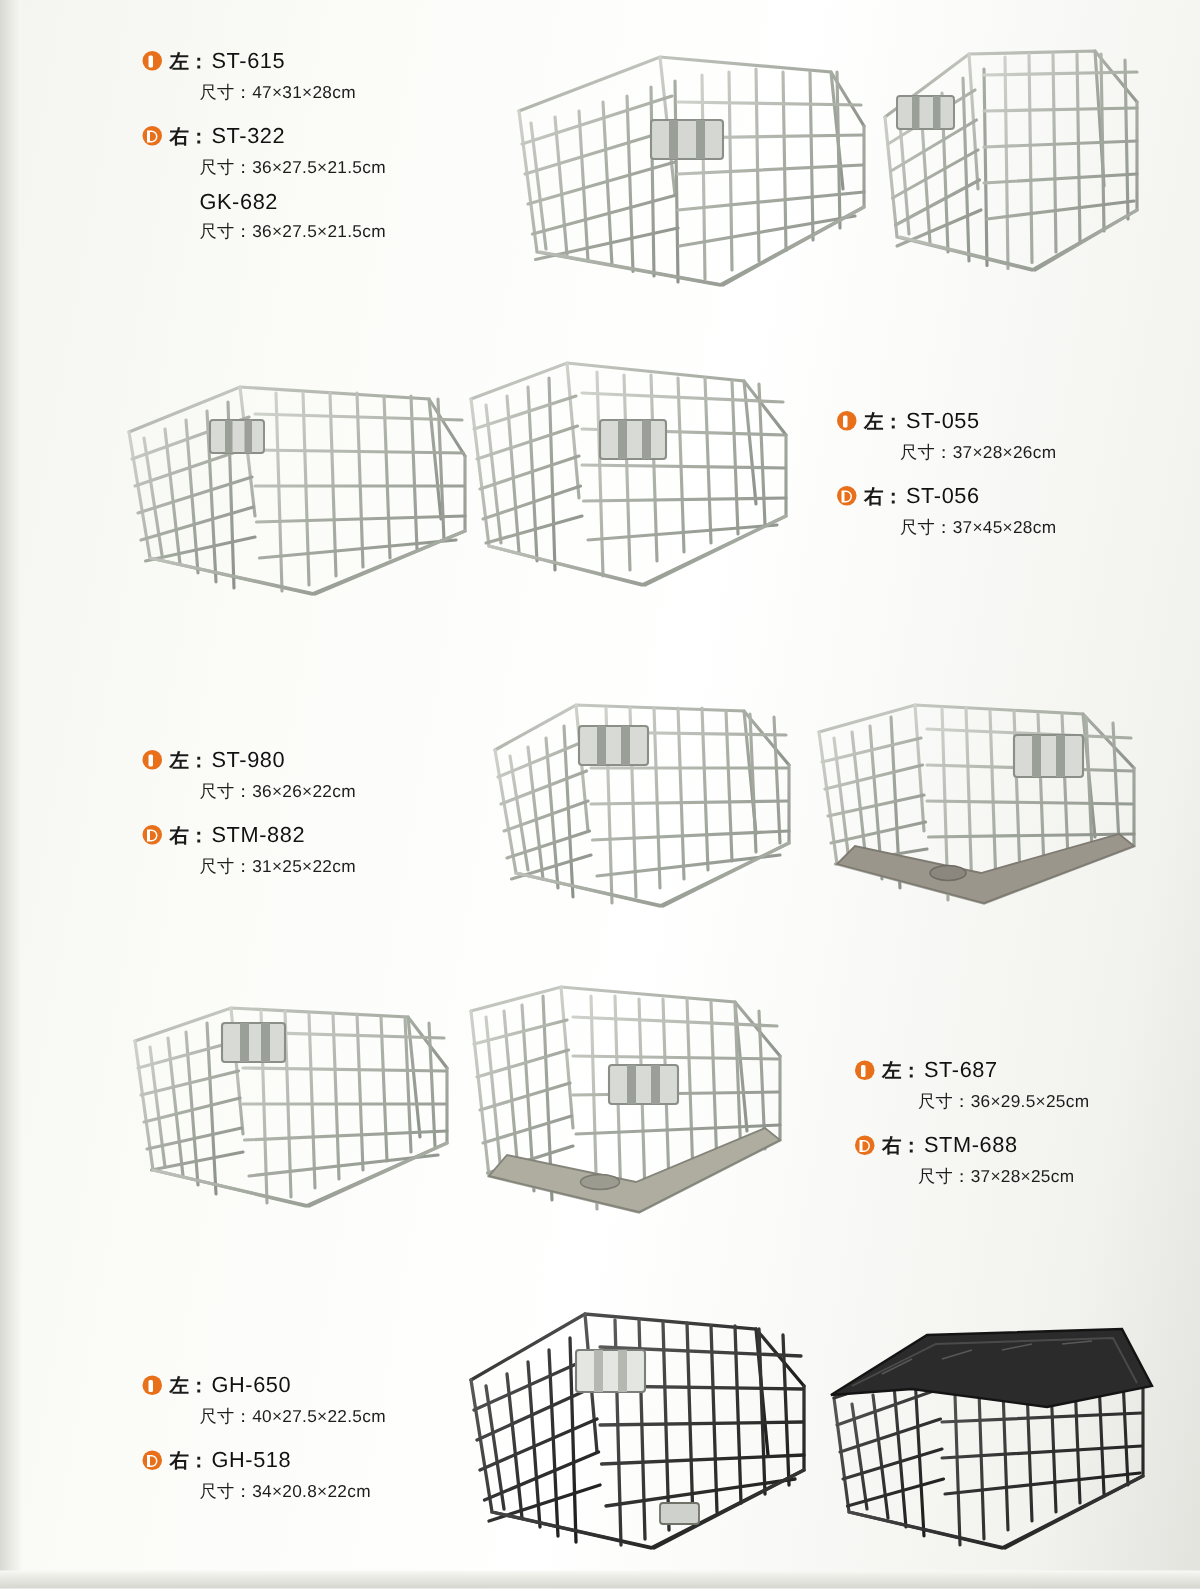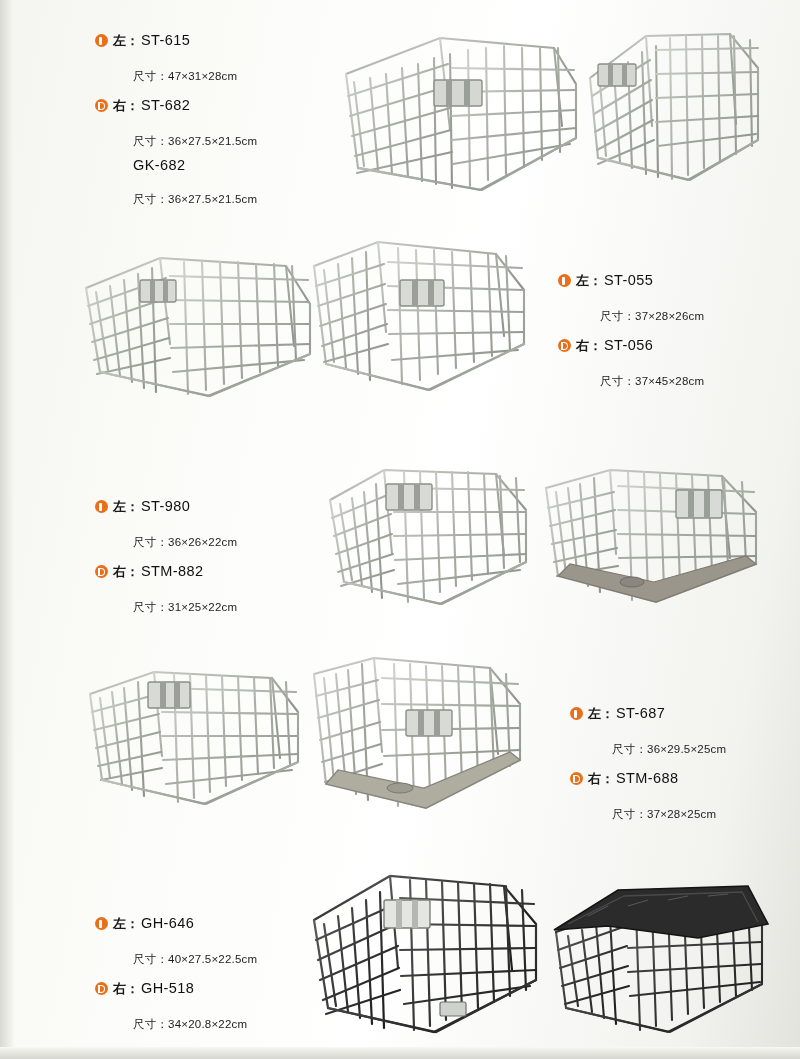--- a/index.html
+++ b/index.html
@@ -81,21 +81,21 @@
   }
   .model {
     font-size: 14.5px;
     font-weight: normal;
     color: #111111;
     letter-spacing: 0.4px;
   }
   .dim {
     font-size: 11.5px;
     color: #1d1d1d;
-    margin-top: 19px;
+    margin-top: 4px;
     letter-spacing: 0.2px;
   }
   .dim-indent-1 { padding-left: 38px; }
   .dim-indent-2 { padding-left: 42px; }
   .model-indent { padding-left: 38px; }
   .gap-sm { height: 8px; }
   .gap-md { height: 13px; }
 
   
   .photo {
@@ -114,21 +114,21 @@
     <div class="cap-row">
       <span class="bullet"></span>
       <span class="side-label">左：</span>
       <span class="model">ST-615</span>
     </div>
     <div class="dim dim-indent-1">尺寸：47×31×28cm</div>
     <div class="gap-md"></div>
     <div class="cap-row">
       <span class="bullet right"></span>
       <span class="side-label">右：</span>
-      <span class="model">ST-682</span>
+      <span class="model">ST-322</span>
     </div>
     <div class="dim dim-indent-1">尺寸：36×27.5×21.5cm</div>
     <div class="gap-sm"></div>
     <div class="model model-indent">GK-682</div>
     <div class="dim dim-indent-1">尺寸：36×27.5×21.5cm</div>
   </div>
 
   <div class="caption" style="left:558px; top:272px;">
     <div class="cap-row">
       <span class="bullet"></span>
@@ -174,21 +174,21 @@
       <span class="side-label">右：</span>
       <span class="model">STM-688</span>
     </div>
     <div class="dim dim-indent-2">尺寸：37×28×25cm</div>
   </div>
 
   <div class="caption" style="left:95px; top:915px;">
     <div class="cap-row">
       <span class="bullet"></span>
       <span class="side-label">左：</span>
-      <span class="model">GH-646</span>
+      <span class="model">GH-650</span>
     </div>
     <div class="dim dim-indent-1">尺寸：40×27.5×22.5cm</div>
     <div class="gap-md"></div>
     <div class="cap-row">
       <span class="bullet right"></span>
       <span class="side-label">右：</span>
       <span class="model">GH-518</span>
     </div>
     <div class="dim dim-indent-1">尺寸：34×20.8×22cm</div>
   </div>

